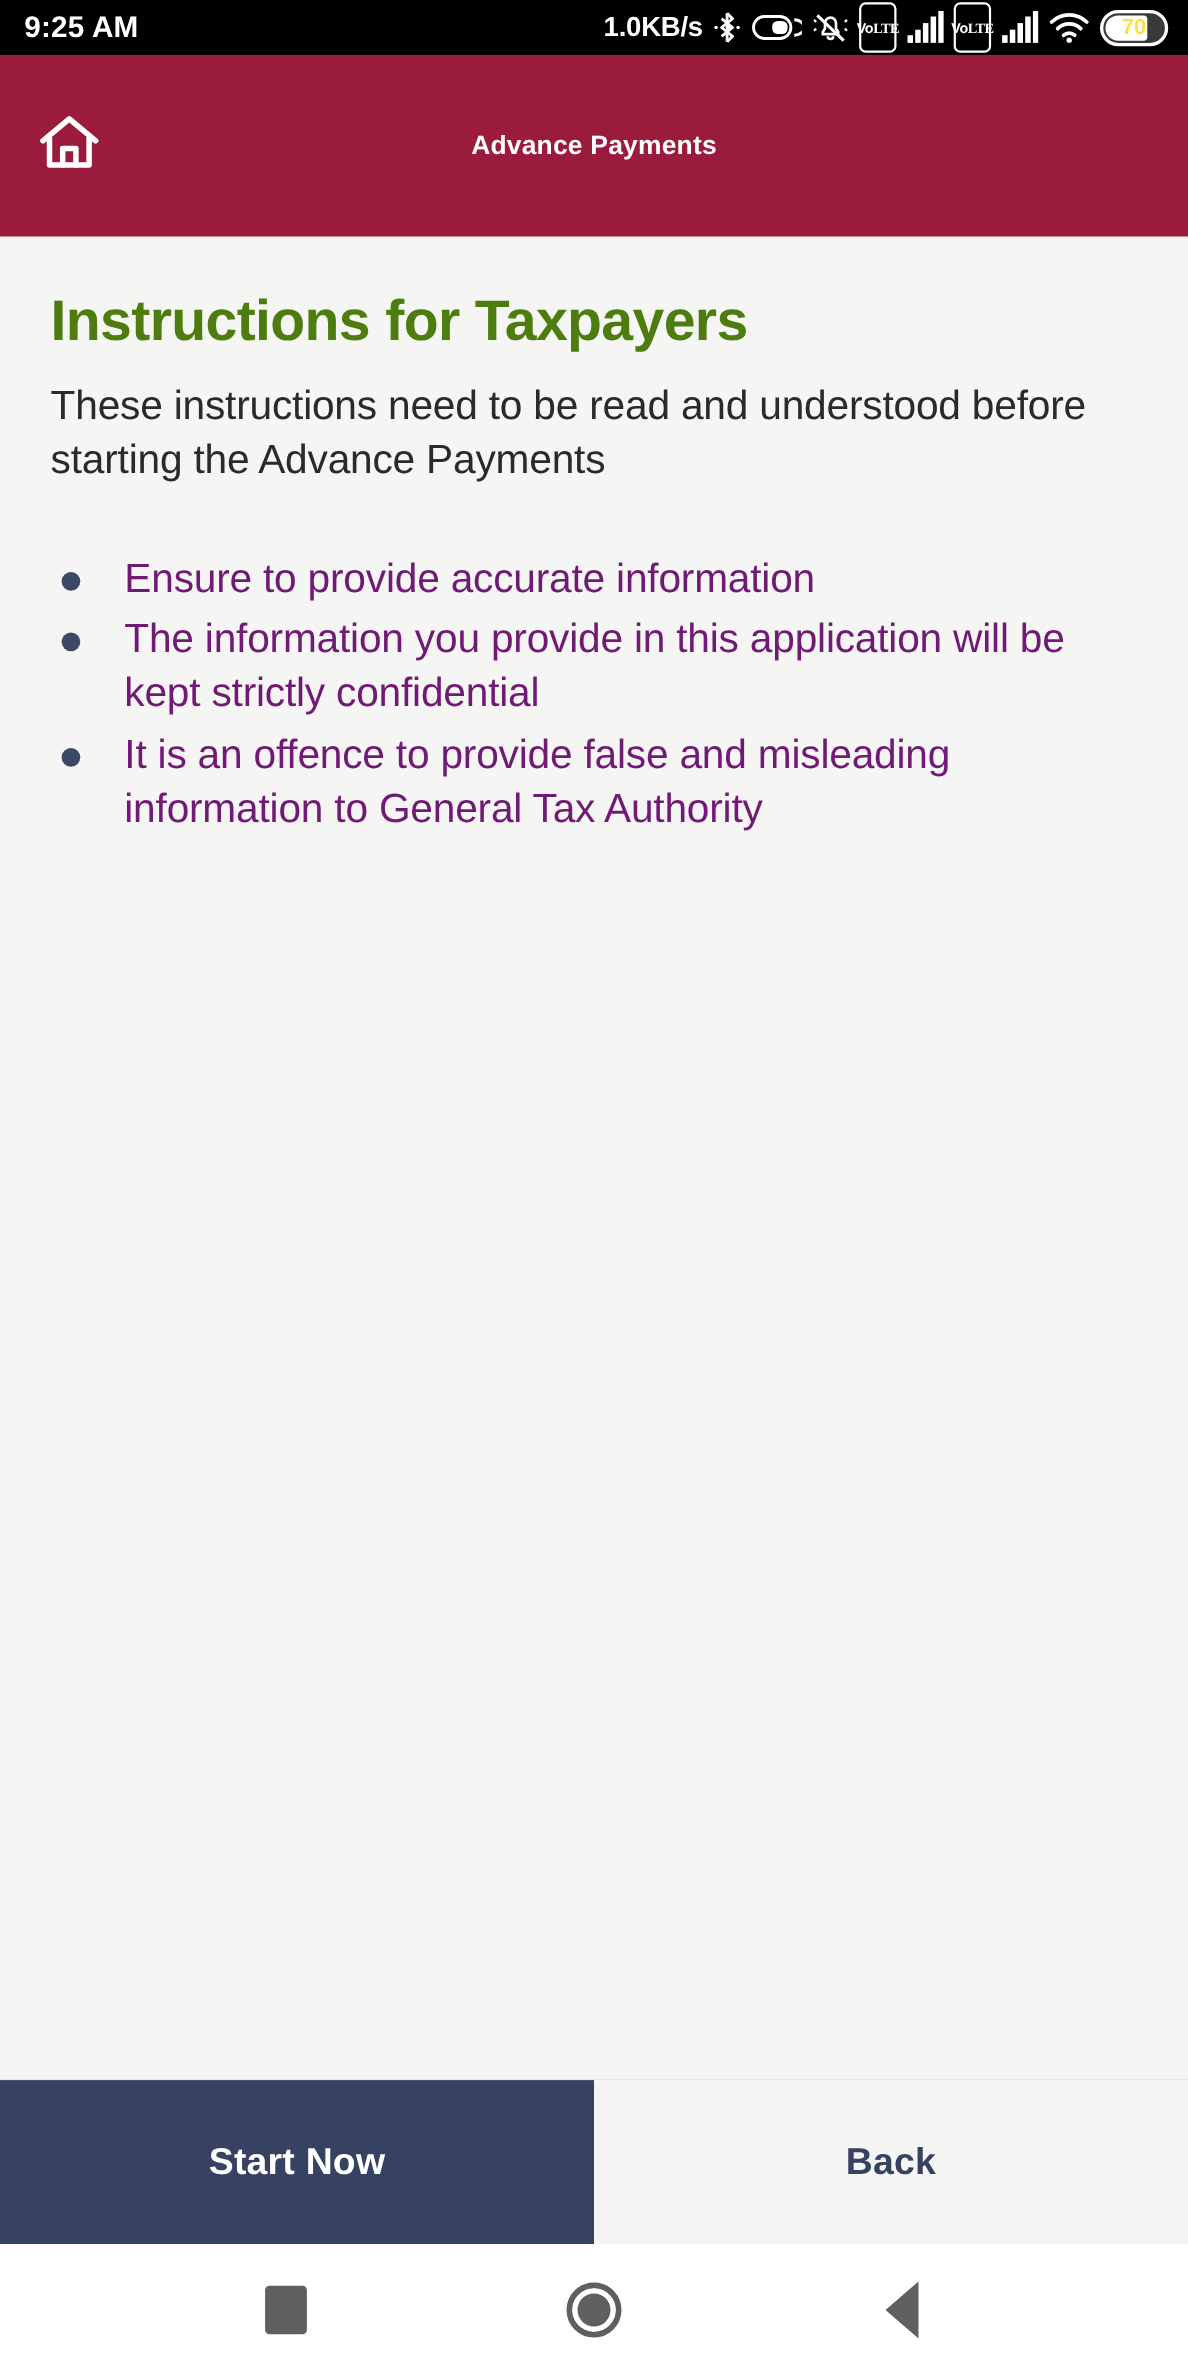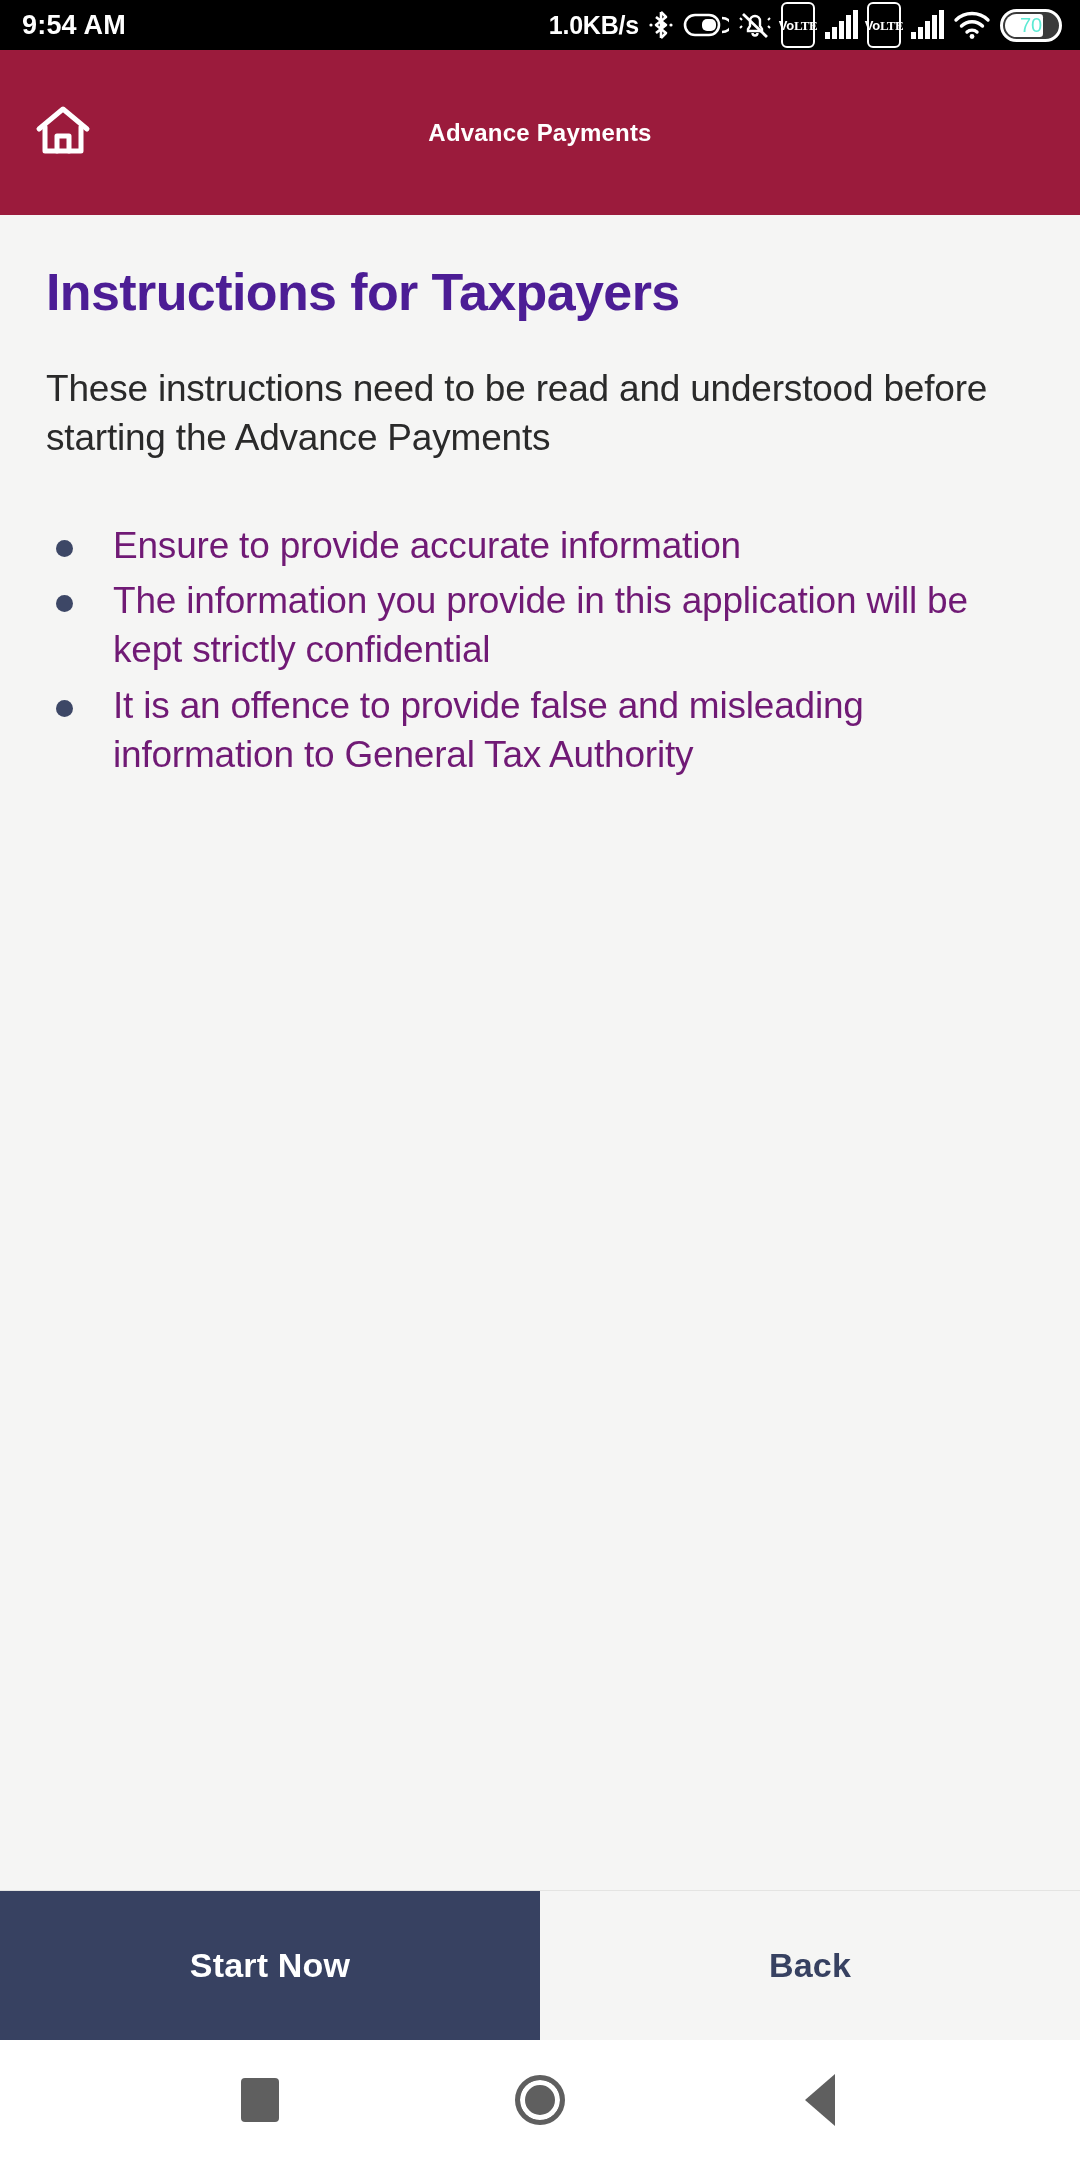--- a/index.html
+++ b/index.html
@@ -34,21 +34,21 @@
 
   .battery {
     width:62px; height:33px; border:3px solid #fff; border-radius:17px;
     display:flex; align-items:center; justify-content:center; position:relative;
     background:#3a3a3a;
   }
   .battery .fill {
     position:absolute; left:2px; top:2px; bottom:2px; width:38px;
     background:#ffffff; border-radius:14px 4px 4px 14px;
   }
-  .battery .lvl { position:relative; font-size:20px; font-weight:normal; color:#5eead4; z-index:2; }
+  .battery .lvl { position:relative; font-size:20px; font-weight:bold; color:#fde047; z-index:2; }
 
   
   .app-bar {
     flex:0 0 165px; background:#9B1B3C;
     display:flex; align-items:center; position:relative; padding:0 26px;
   }
   .home-btn {
     width:74px; height:74px; display:flex; align-items:center; justify-content:center;
     cursor:pointer;
   }
@@ -57,22 +57,22 @@
     color:#ffffff; font-size:24px; font-weight:bold; letter-spacing:.2px;
     pointer-events:none;
   }
 
   
   .content {
     flex:1 1 auto; background:#F5F5F4;
     padding:48px 46px 0 46px; overflow:hidden;
   }
   .page-title {
-    font-size:52px; font-weight:bold; color:#4c1d95;
-    letter-spacing:-.6px; line-height:1.12; margin-bottom:44px;
+    font-size:52px; font-weight:bold; color:#4d7c0f;
+    letter-spacing:-.6px; line-height:1.12; margin-bottom:24px;
   }
   .intro {
     font-size:37px; color:#2A2A2A; line-height:1.32;
     font-weight:300; letter-spacing:-.2px; margin-bottom:58px;
   }
   .bullet-list { list-style:none; }
   .bullet-item {
     display:flex; align-items:flex-start;
     margin-bottom:6px; padding-left:10px;
   }
@@ -114,21 +114,21 @@
     border-top:26px solid transparent; border-bottom:26px solid transparent;
     border-right:30px solid #5F5F5F;
   }
 </style>
 </head>
 <body>
 
 <div id="screen">
 
   <div class="status-bar">
-    <div class="status-clock">9:54 AM</div>
+    <div class="status-clock">9:25 AM</div>
     <div class="status-right">
 
       <span class="net-speed">1.0KB/s</span>
 
       <span class="sb-ico">
         <svg width="26" height="32" viewBox="0 0 26 32">
           <path d="M8 8 L18 16 L8 24 M13 3 L13 29 M13 16 L18 16" stroke="#fff" stroke-width="2.6" fill="none" stroke-linejoin="round"></path>
           <path d="M13 3 L18 8 L8 16 L18 24 L13 29" stroke="#fff" stroke-width="2.6" fill="none" stroke-linejoin="round"></path>
           <circle cx="3" cy="16" r="1.6" fill="#fff"></circle>
           <circle cx="23" cy="16" r="1.6" fill="#fff"></circle>

